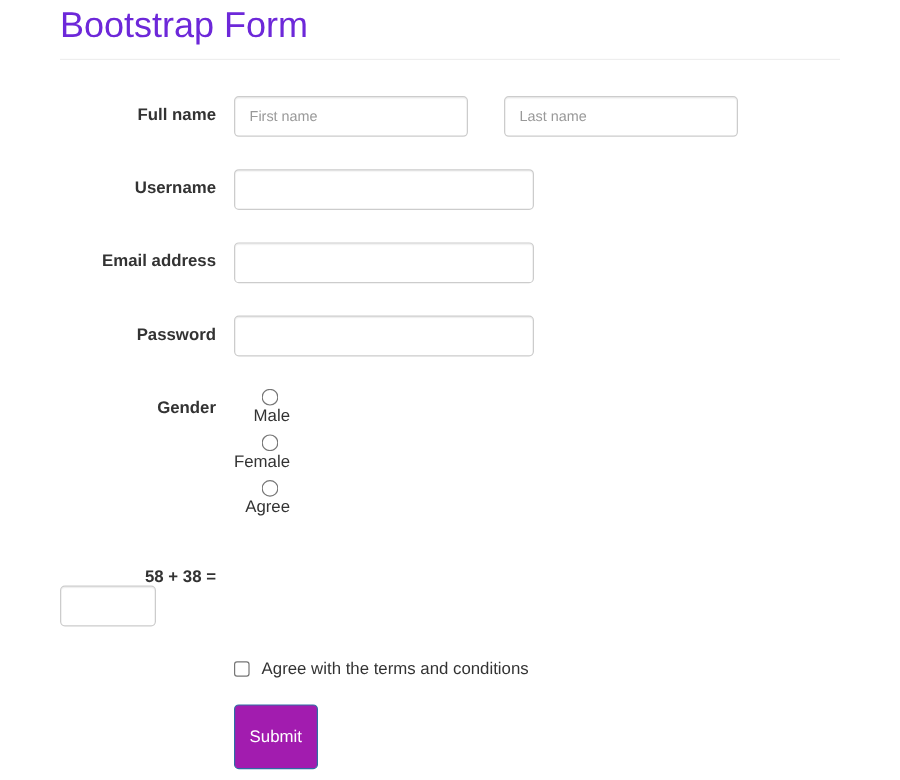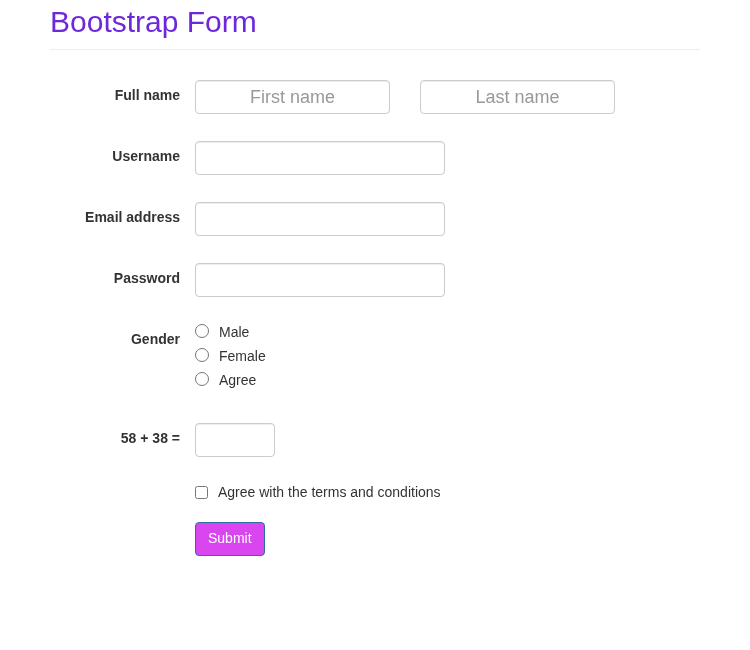--- a/index.html
+++ b/index.html
@@ -35,70 +35,70 @@
       font-weight: 700;
       font-size: 14px;
       padding-right: 15px;
       padding-top: 7px;
       color: #333;
     }
     .form-control {
       display: block;
       height: 34px;
       padding: 6px 12px;
-      font-size: 18px;
+      font-size: 12px;
       line-height: 1.42857;
       color: #555;
       background-color: #fff;
       border: 1px solid #ccc;
       border-radius: 4px;
       box-shadow: inset 0 1px 1px rgba(0,0,0,0.075);
-      text-align: center;
     }
     .form-control::placeholder { color: #999; }
     .input-pair { display: flex; gap: 30px; }
     .input-pair .form-control { width: 195px; }
     .input-single .form-control { width: 250px; }
     .input-small .form-control { width: 80px; }
     .radio-group { padding-top: 0; }
     .radio-item {
       display: flex;
-      align-items: flex-start;
+      align-items: flex-end;
       margin-bottom: 8px;
       font-weight: 400;
+      flex-direction: column;
     }
     .radio-item input[type="radio"] {
       margin-right: 10px;
       width: 14px;
       height: 14px;
     }
     .checkbox-row {
       display: flex;
       align-items: center;
       margin-left: 145px;
       margin-top: 25px;
       margin-bottom: 22px;
       font-weight: 400;
     }
     .checkbox-row input[type="checkbox"] { margin-right: 10px; }
     .btn-row { margin-left: 145px; }
     .btn-primary {
       display: inline-block;
-      padding: 6px 12px;
+      padding: 16px 12px;
       font-size: 14px;
       font-weight: 400;
       line-height: 1.42857;
       text-align: center;
       cursor: pointer;
       border: 1px solid #2e6da4;
       border-radius: 4px;
       color: #fff;
-      background-color: #d946ef;
+      background-color: #a21caf;
     }
-    .captcha-row { margin-top: 25px; }
+    .captcha-row { margin-top: 25px; flex-direction: column; }
   </style>
 </head>
 <body>
 
 <h1 class="page-title">Bootstrap Form</h1>
 <hr class="hr">
 
 <div class="form-row">
   <label class="form-label">Full name</label>
   <div class="input-pair">

